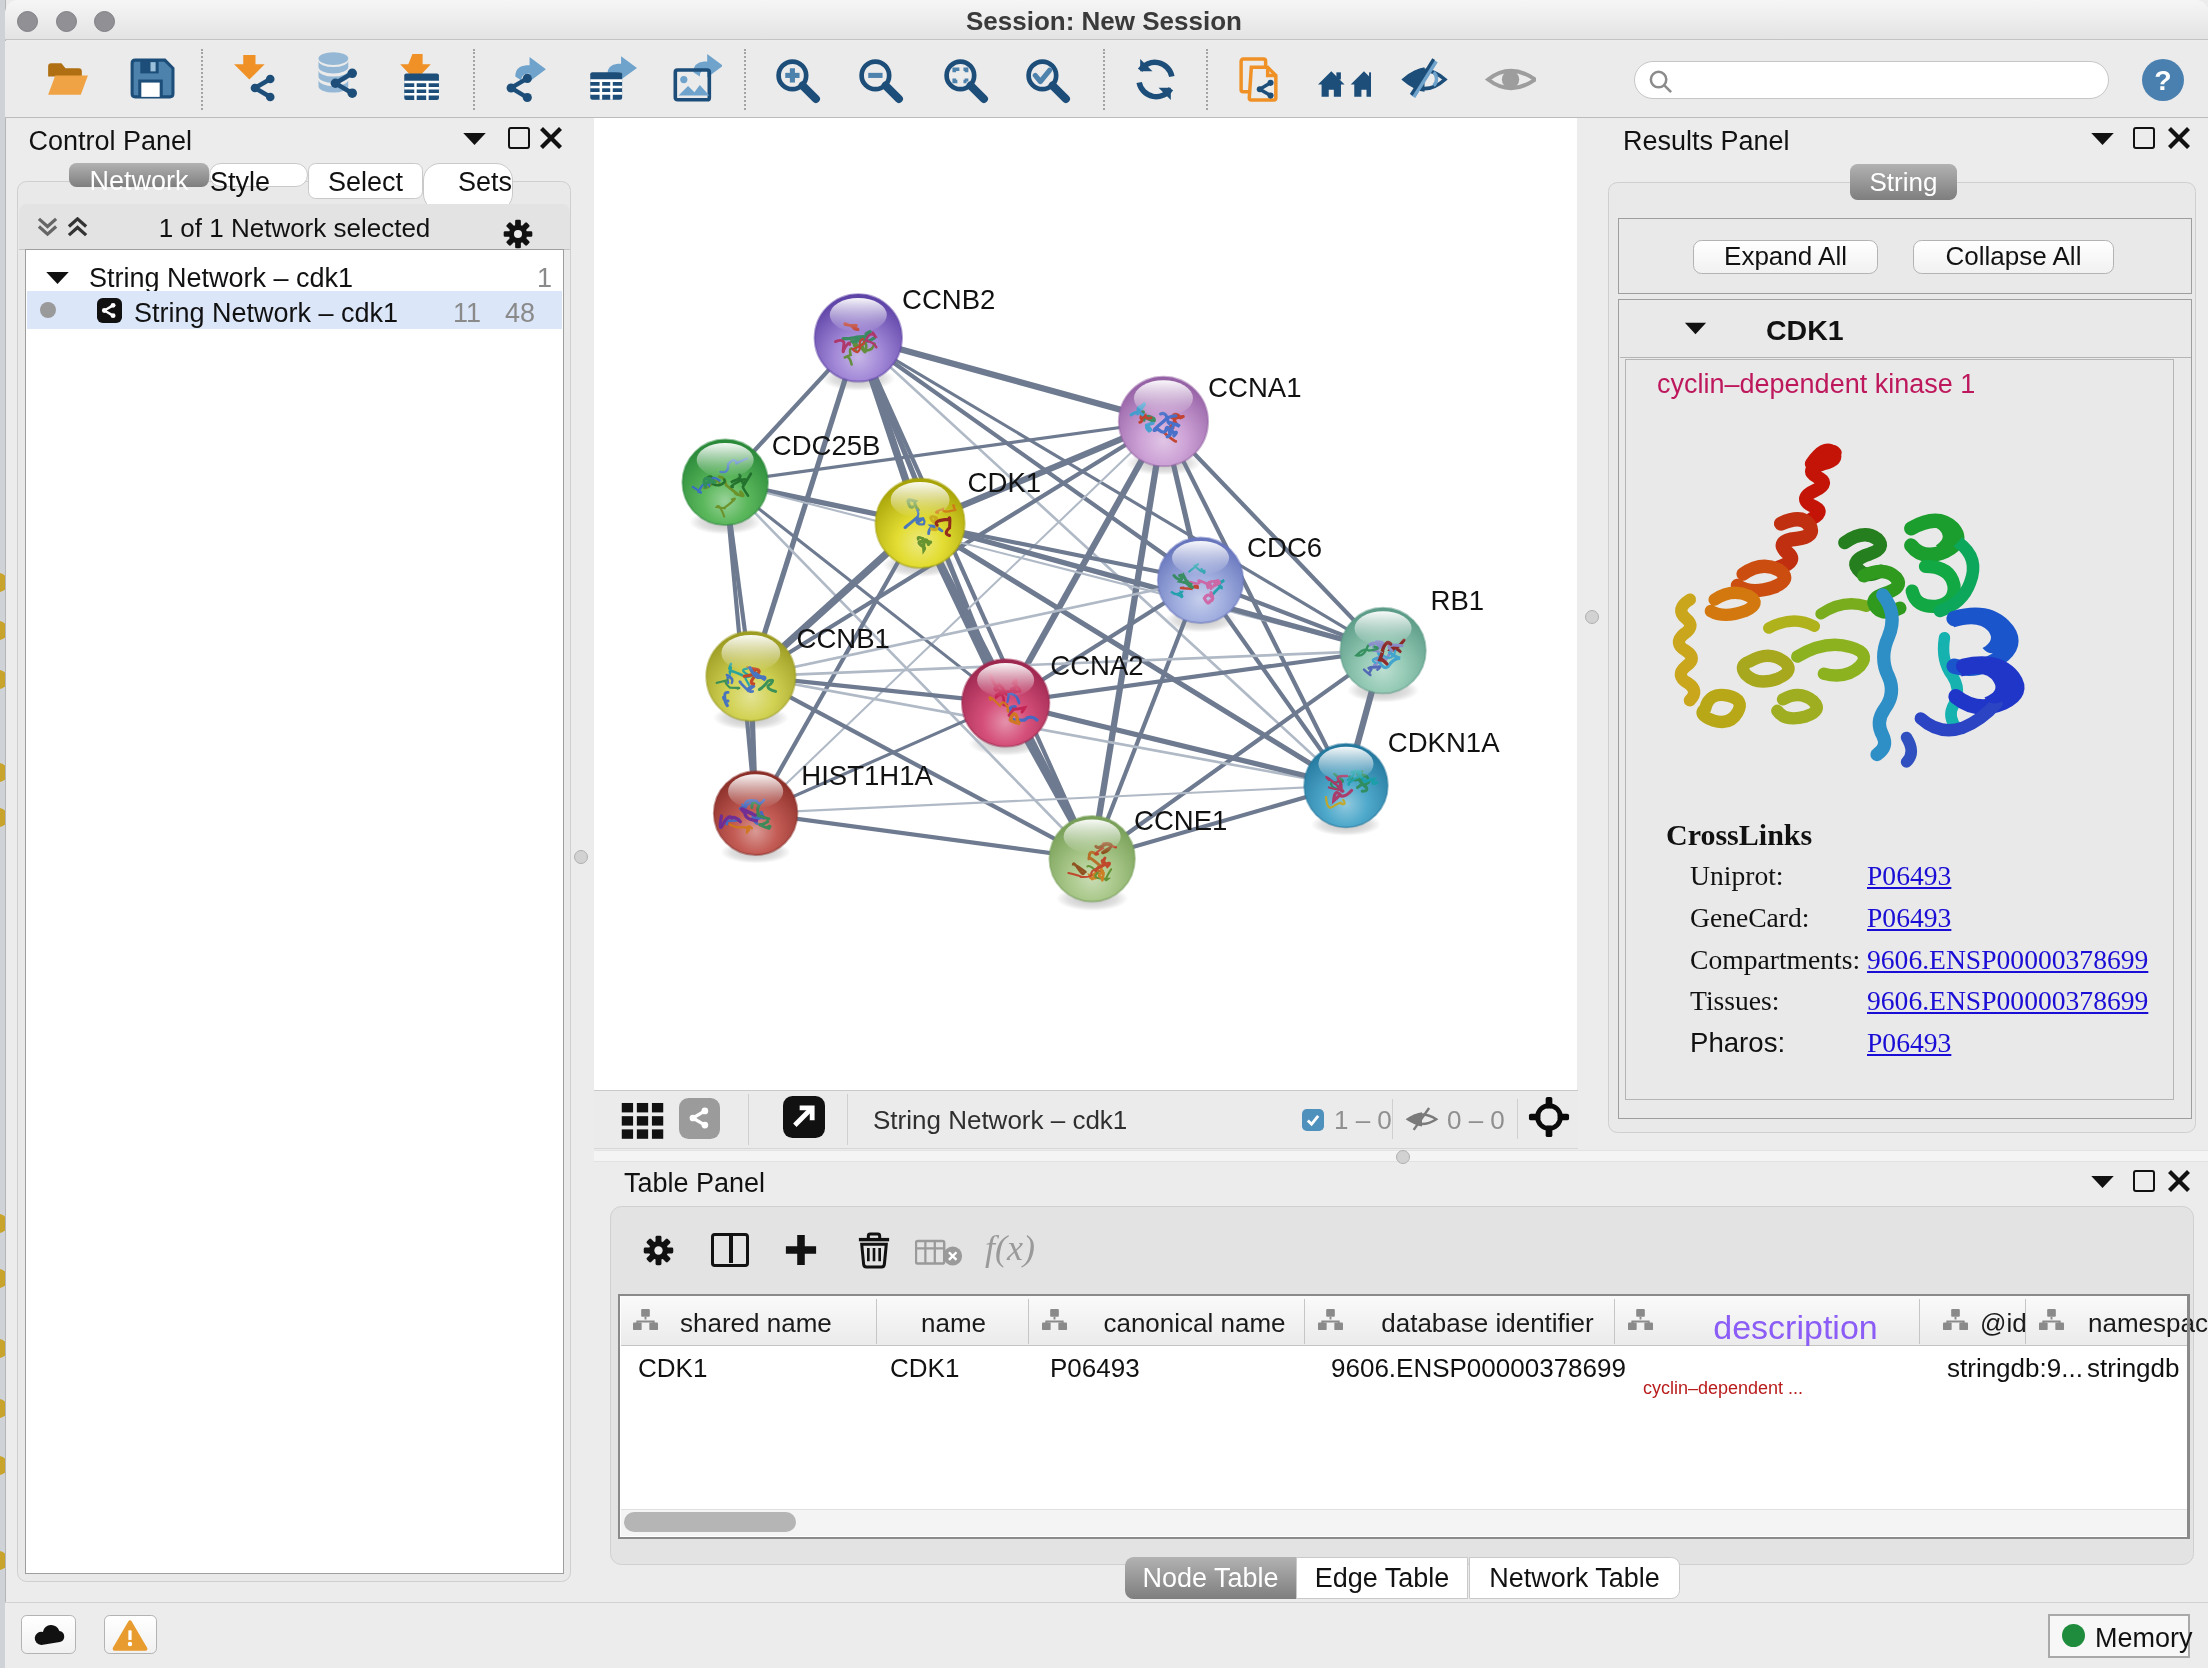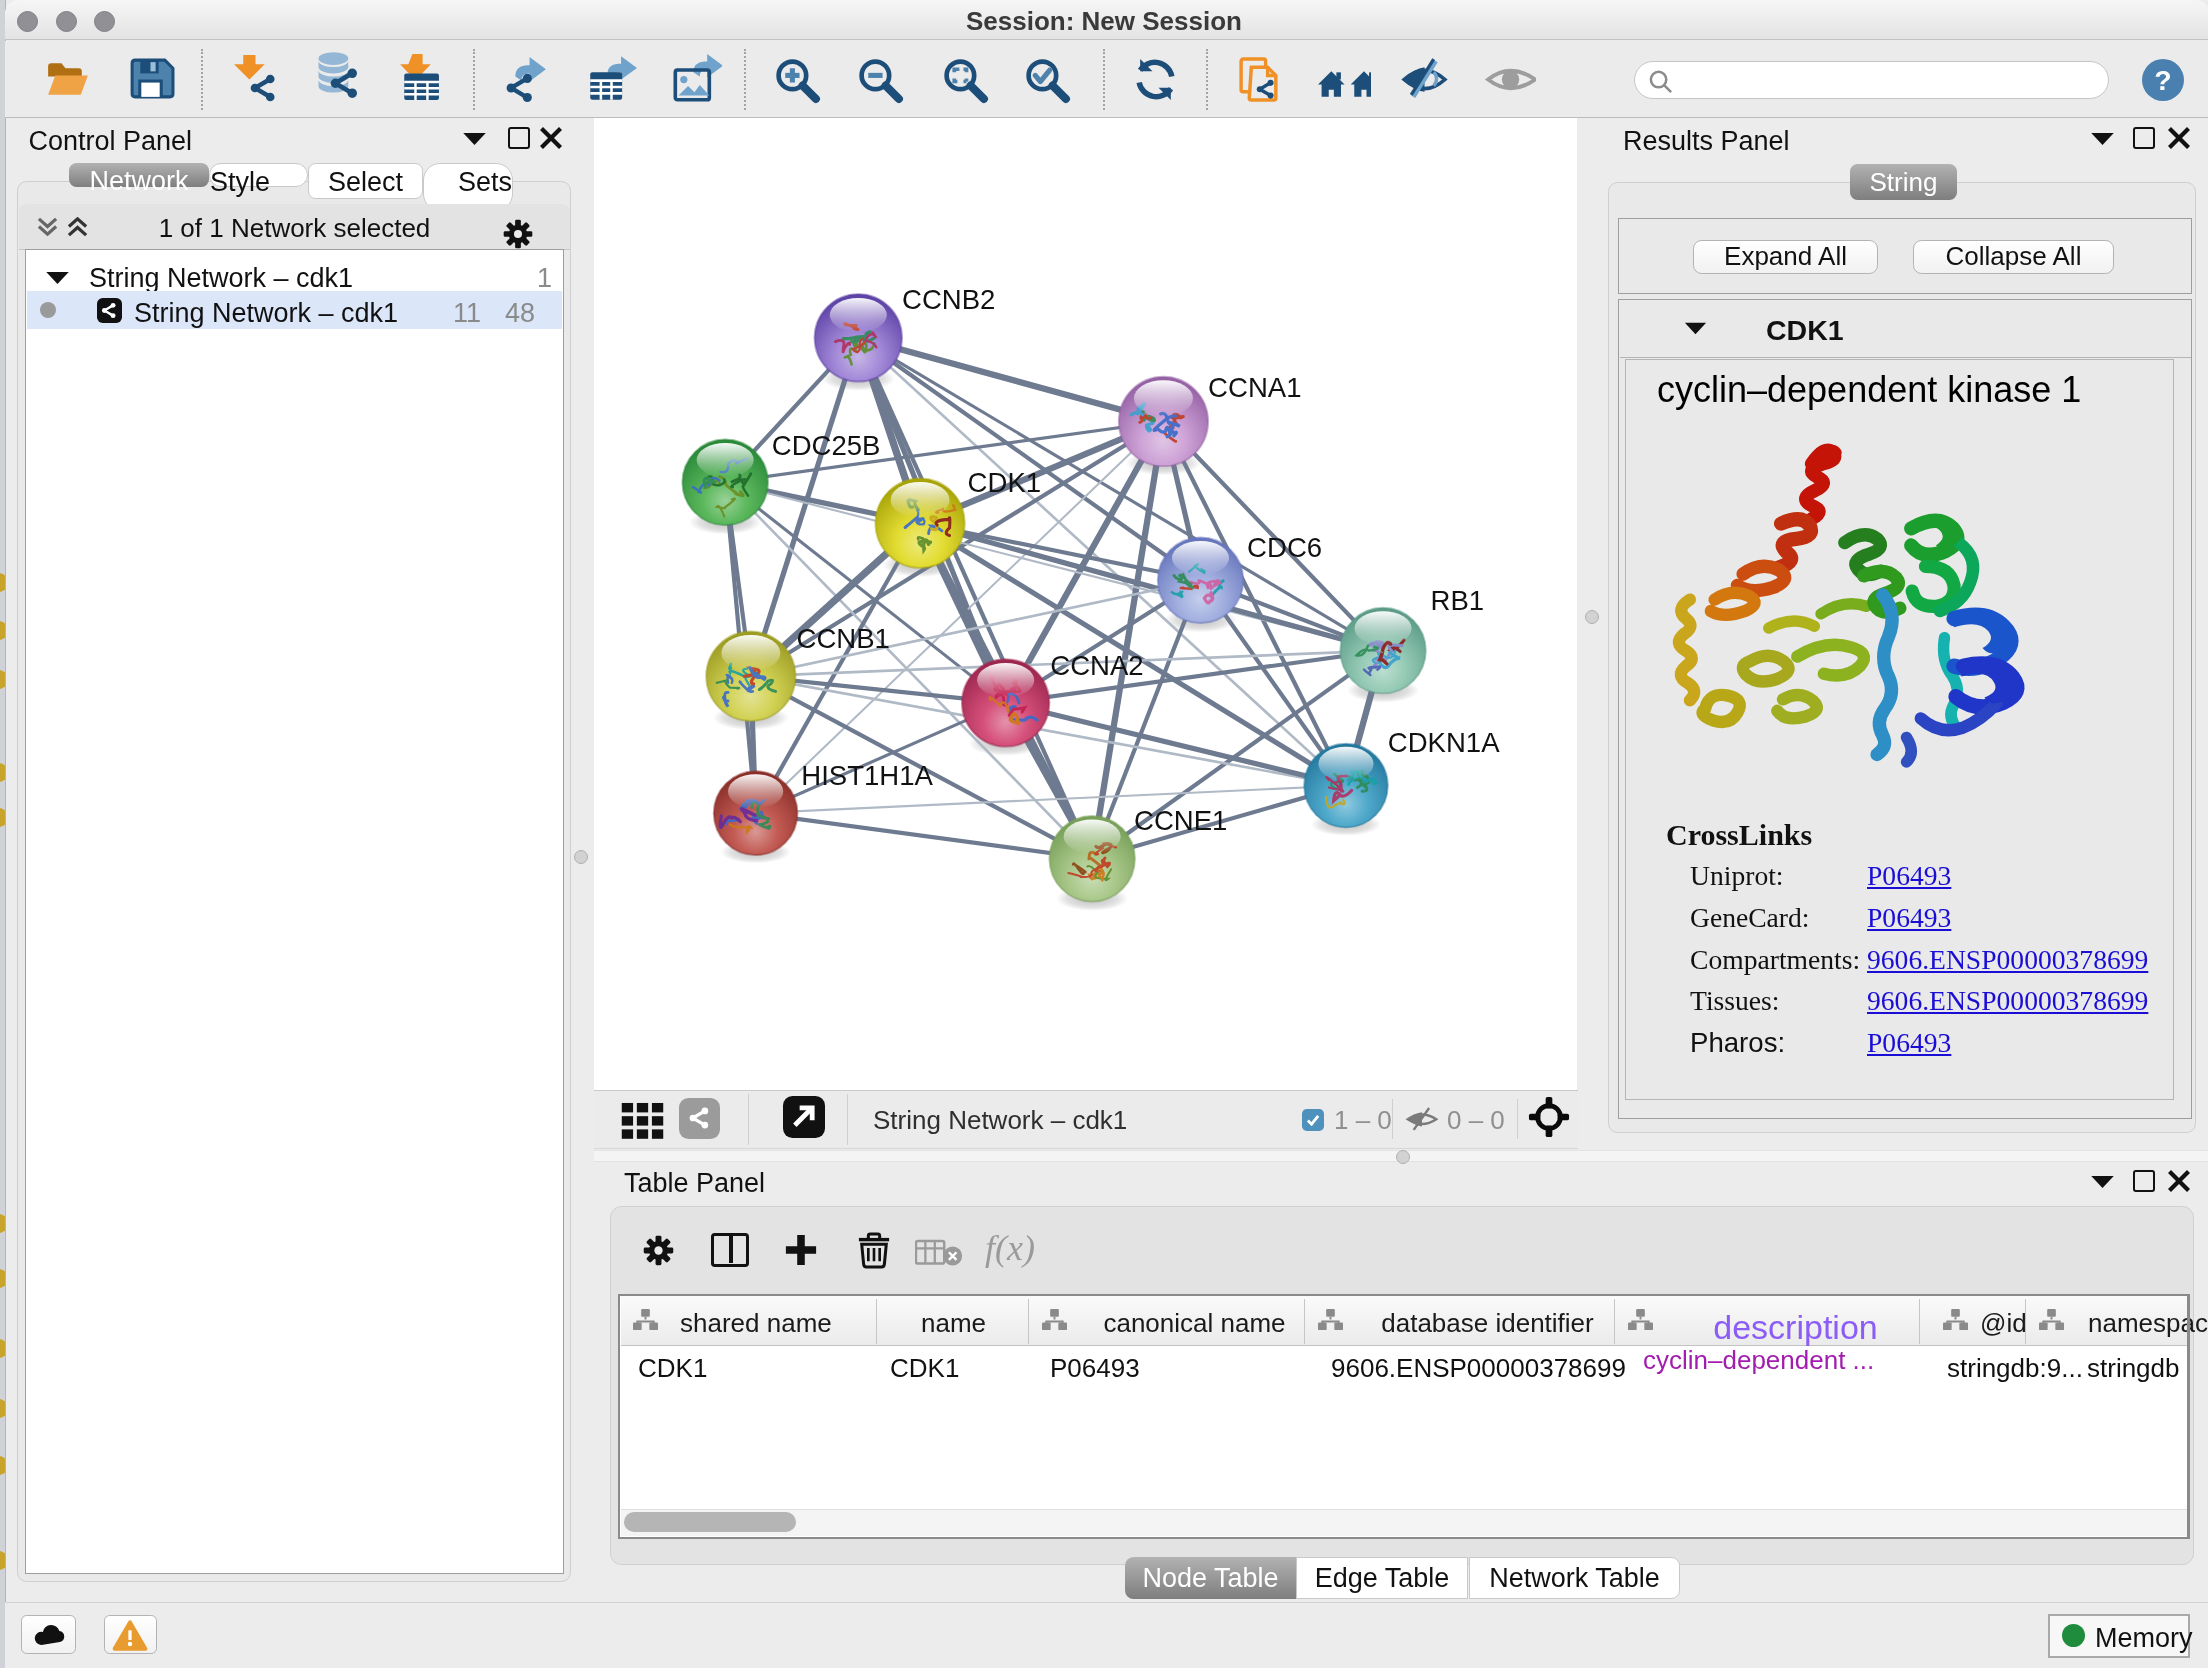--- a/index.html
+++ b/index.html
@@ -603,21 +603,21 @@
 <div class="abs" style="left:1618px;top:218px;width:574px;height:76px;border:1.9px solid #9e9e9e"></div>
 <div class="wbtn" style="left:1693px;top:240px;width:185px;height:34px;line-height:31px">Expand All</div>
 <div class="wbtn" style="left:1913px;top:240px;width:201px;height:34px;line-height:31px">Collapse All</div>
 <div class="abs" style="left:1618px;top:299px;width:574px;height:820px;border:1.9px solid #9e9e9e"></div>
 <svg class="abs" style="left:1684px;top:321px" width="23" height="14.3" viewBox="0 0 26 16">
     <path d="M1,2 h24 l-12,13 z" fill="#111"></path>
   </svg>
 <div class="abs" style="left:1766px;top:314px;font-size:28.5px;font-weight:bold;color:#111">CDK1</div>
 <div class="abs" style="left:1620px;top:357px;width:571px;border-top:1px solid #b5b5b5"></div>
 <div class="abs" style="left:1625px;top:359px;width:549px;height:741px;border:1px solid #b5b5b5"></div>
-<div class="abs" style="left:1657px;top:369px;font-size:36px;color:#000000">cyclin–dependent kinase 1</div>
+<div class="abs" style="left:1657px;top:369px;font-size:27px;color:#be185d">cyclin–dependent kinase 1</div>
 <svg class="abs" style="left:1669px;top:433px" width="380" height="338" viewBox="0 0 400 355">
     <path d="M150,32 q14,-20 22,-12 q8,8 -10,12 q-20,6 -6,14 q14,6 -2,14 q-18,8 -4,16 q16,6 0,14" fill="none" stroke="#c41408" stroke-width="14" stroke-linecap="round"></path>
     <path d="M118,95 q22,-10 30,2 q6,12 -14,14 q-22,2 -10,14 q12,10 -8,16" fill="none" stroke="#c03010" stroke-width="15" stroke-linecap="round"></path>
     <path d="M78,148 q20,-14 38,-4 q14,10 -6,18 q-24,8 -38,-2" fill="none" stroke="#cc4d10" stroke-width="14" stroke-linecap="round"></path>
     <path d="M48,175 q18,-12 36,-4 q14,8 -4,16 q-22,8 -36,0" fill="none" stroke="#d3770f" stroke-width="13" stroke-linecap="round"></path>
     <path d="M22,175 q-16,10 -4,20 q10,8 -2,16 q-12,10 2,18 q12,8 0,16 q-12,10 2,18 q12,8 2,18" fill="none" stroke="#c9a61c" stroke-width="13" stroke-linecap="round"></path>
     <path d="M38,290 q4,-18 24,-14 q18,4 10,18 q-8,14 -26,8 q-16,-6 -8,-12" fill="none" stroke="#b8a818" stroke-width="13" stroke-linecap="round"></path>
     <path d="M85,240 q20,-12 36,0 q12,10 -6,18 q-22,8 -34,-4 q-8,-10 4,-14" fill="none" stroke="#a8a81e" stroke-width="13" stroke-linecap="round"></path>
     <path d="M120,280 q18,-10 32,2 q10,10 -8,16 q-22,6 -30,-6" fill="none" stroke="#9fae20" stroke-width="13" stroke-linecap="round"></path>
     <path d="M105,205 q26,-14 48,-2" fill="none" stroke="#b0b21c" stroke-width="12" stroke-linecap="round"></path>
@@ -753,21 +753,21 @@
       <rect x="9.5" y="1" width="9" height="8" rx="1"></rect>
       <rect x="1" y="15" width="9" height="8" rx="1"></rect>
       <rect x="18" y="15" width="9" height="8" rx="1"></rect>
       <path d="M13,9 h2 v3 h-2 z M5,13 h18 v2 H5 z M4.5,13 h2 v3 h-2 z M21.5,13 h2 v3 h-2 z"></path>
     </g>
   </svg>
 <div class="abs" style="left:638px;top:1353px;font-size:26px;color:#111">CDK1</div>
 <div class="abs" style="left:890px;top:1353px;font-size:26px;color:#111">CDK1</div>
 <div class="abs" style="left:1050px;top:1353px;font-size:26px;color:#111">P06493</div>
 <div class="abs" style="left:1331px;top:1353px;font-size:26px;color:#111">9606.ENSP00000378699</div>
-<div class="abs" style="left:1643px;top:1345px;font-size:26px;color:#a21caf">cyclin–dependent ...</div>
+<div class="abs" style="left:1643px;top:1378px;font-size:18px;color:#b91c1c">cyclin–dependent ...</div>
 <div class="abs" style="left:1947px;top:1353px;font-size:26px;color:#111">stringdb:9...</div>
 <div class="abs" style="left:2087px;top:1353px;font-size:26px;color:#111">stringdb</div>
 <div class="abs" style="left:2187px;top:1294px;width:2.9px;height:245px;background:#8a8a8a"></div>
 <div class="abs" style="left:621px;top:1509px;width:1566px;height:27px;background:#f4f4f4;border-top:1px solid #e0e0e0"></div>
 <div class="abs" style="left:624px;top:1512px;width:172px;height:20px;background:#b5b5b5;border-radius:10.5px"></div>
 <div class="abs seltab" style="left:1125px;top:1557px;width:171px;height:42px;font-size:27px;text-align:center;line-height:42px;border-radius:8.6px 0 0 8.6px">Node Table</div>
 <div class="abs whitetab" style="left:1296px;top:1557px;width:172px;height:42px;font-size:27px;text-align:center;line-height:40px">Edge Table</div>
 <div class="abs whitetab" style="left:1469px;top:1557px;width:211px;height:42px;font-size:27px;text-align:center;line-height:40px;border-radius:0 8.6px 8.6px 0">Network Table</div>
 <div class="abs" style="left:4.8px;top:1602px;width:2204px;height:67px;background:#ececec;border-top:1.9px solid #d2d2d2"></div>
 <div class="wbtn" style="left:21px;top:1615px;width:55px;height:39px;border-radius:5.7px"></div>

